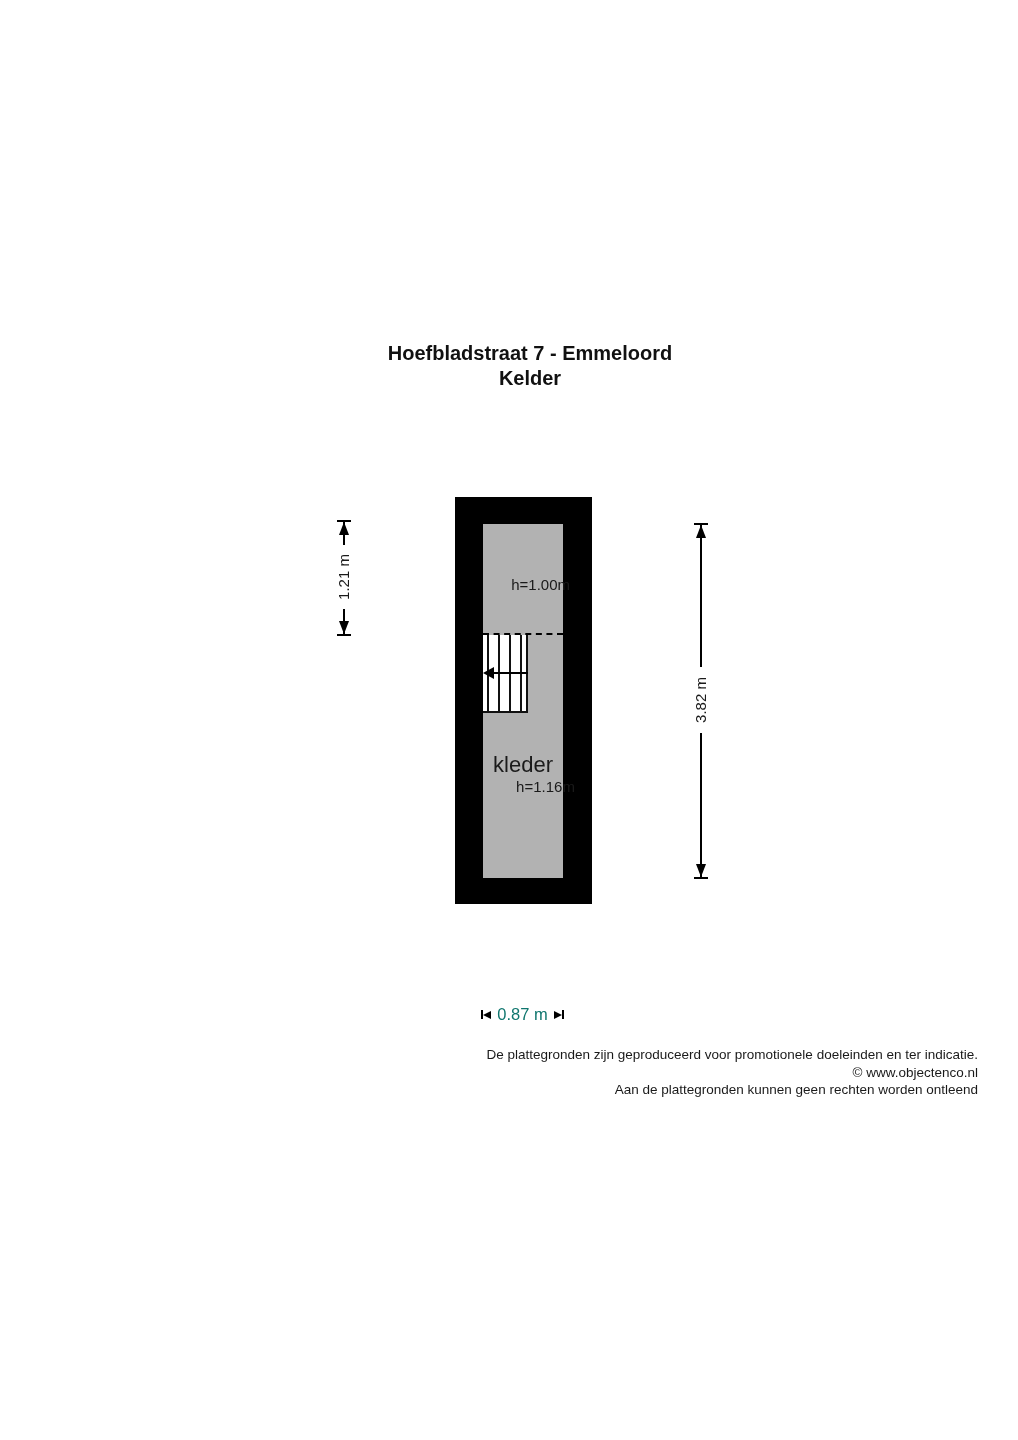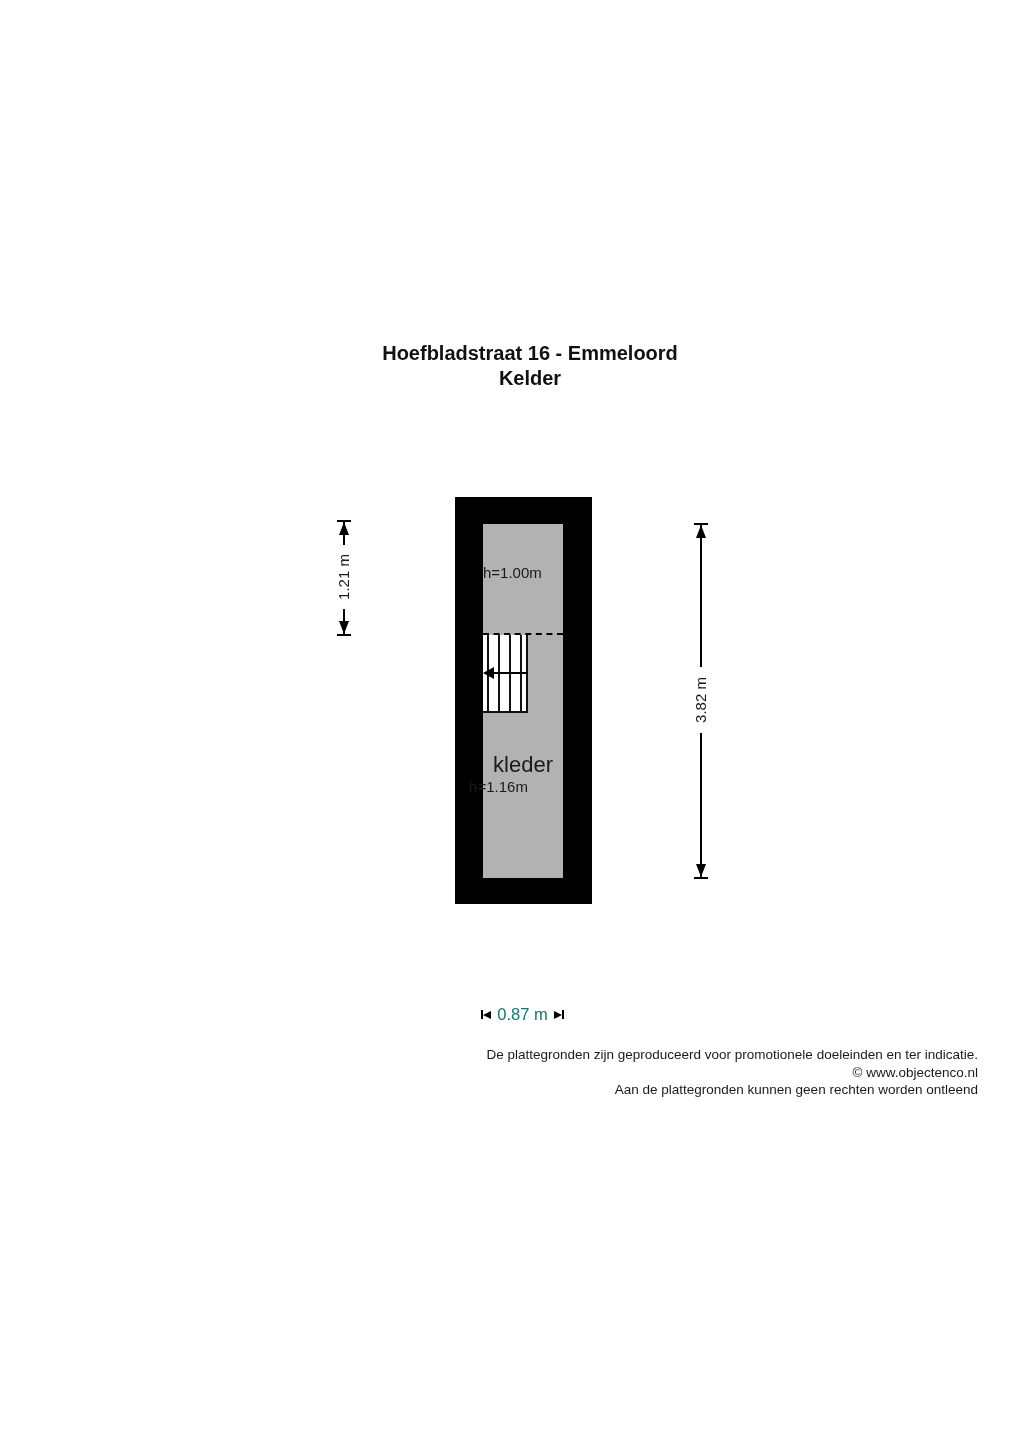--- a/index.html
+++ b/index.html
@@ -34,23 +34,23 @@
     background: #000000;
   }
   .floor-rect {
     position: absolute;
     left: 483px; top: 524px;
     width: 80px; height: 354px;
     background: #b2b2b2;
   }
   .upper-height-label {
     position: absolute;
-    left: 483px; top: 564px;
+    left: 483px; top: 576px;
     width: 87px;
-    text-align: left;
+    text-align: right;
     font-size: 15px;
     color: #1a1a1a;
   }
   .dashed-line {
     position: absolute;
     left: 483px; top: 633px;
     width: 80px; height: 0;
     border-top: 2px dashed #000000;
   }
   .stairs {
@@ -85,21 +85,21 @@
   .room-name-label {
     position: absolute;
     left: 483px; top: 752px;
     width: 80px;
     text-align: center;
     font-size: 22px;
     color: #1a1a1a;
   }
   .room-height-label {
     position: absolute;
-    left: 464px; top: 778px;
+    left: 511px; top: 778px;
     width: 69px;
     text-align: center;
     font-size: 15px;
     color: #1a1a1a;
   }
 
   
   .dim-cap-h { position: absolute; width: 14px; height: 2px; background: #000000; }
   .dim-vline { position: absolute; width: 2px; background: #000000; }
   .dim-arrow-up {
@@ -166,21 +166,21 @@
     line-height: 17.5px;
     color: #1a1a1a;
   }
 </style>
 </head>
 <body>
 
 <div class="page">
 
   <div class="title-block">
-    <div>Hoefbladstraat 16 - Emmeloord</div>
+    <div>Hoefbladstraat 7 - Emmeloord</div>
     <div>Kelder</div>
   </div>
 
   <div class="wall-rect"></div>
   <div class="floor-rect"></div>
 
   <div class="upper-height-label">h=1.00m</div>
 
   <div class="dashed-line"></div>
 

